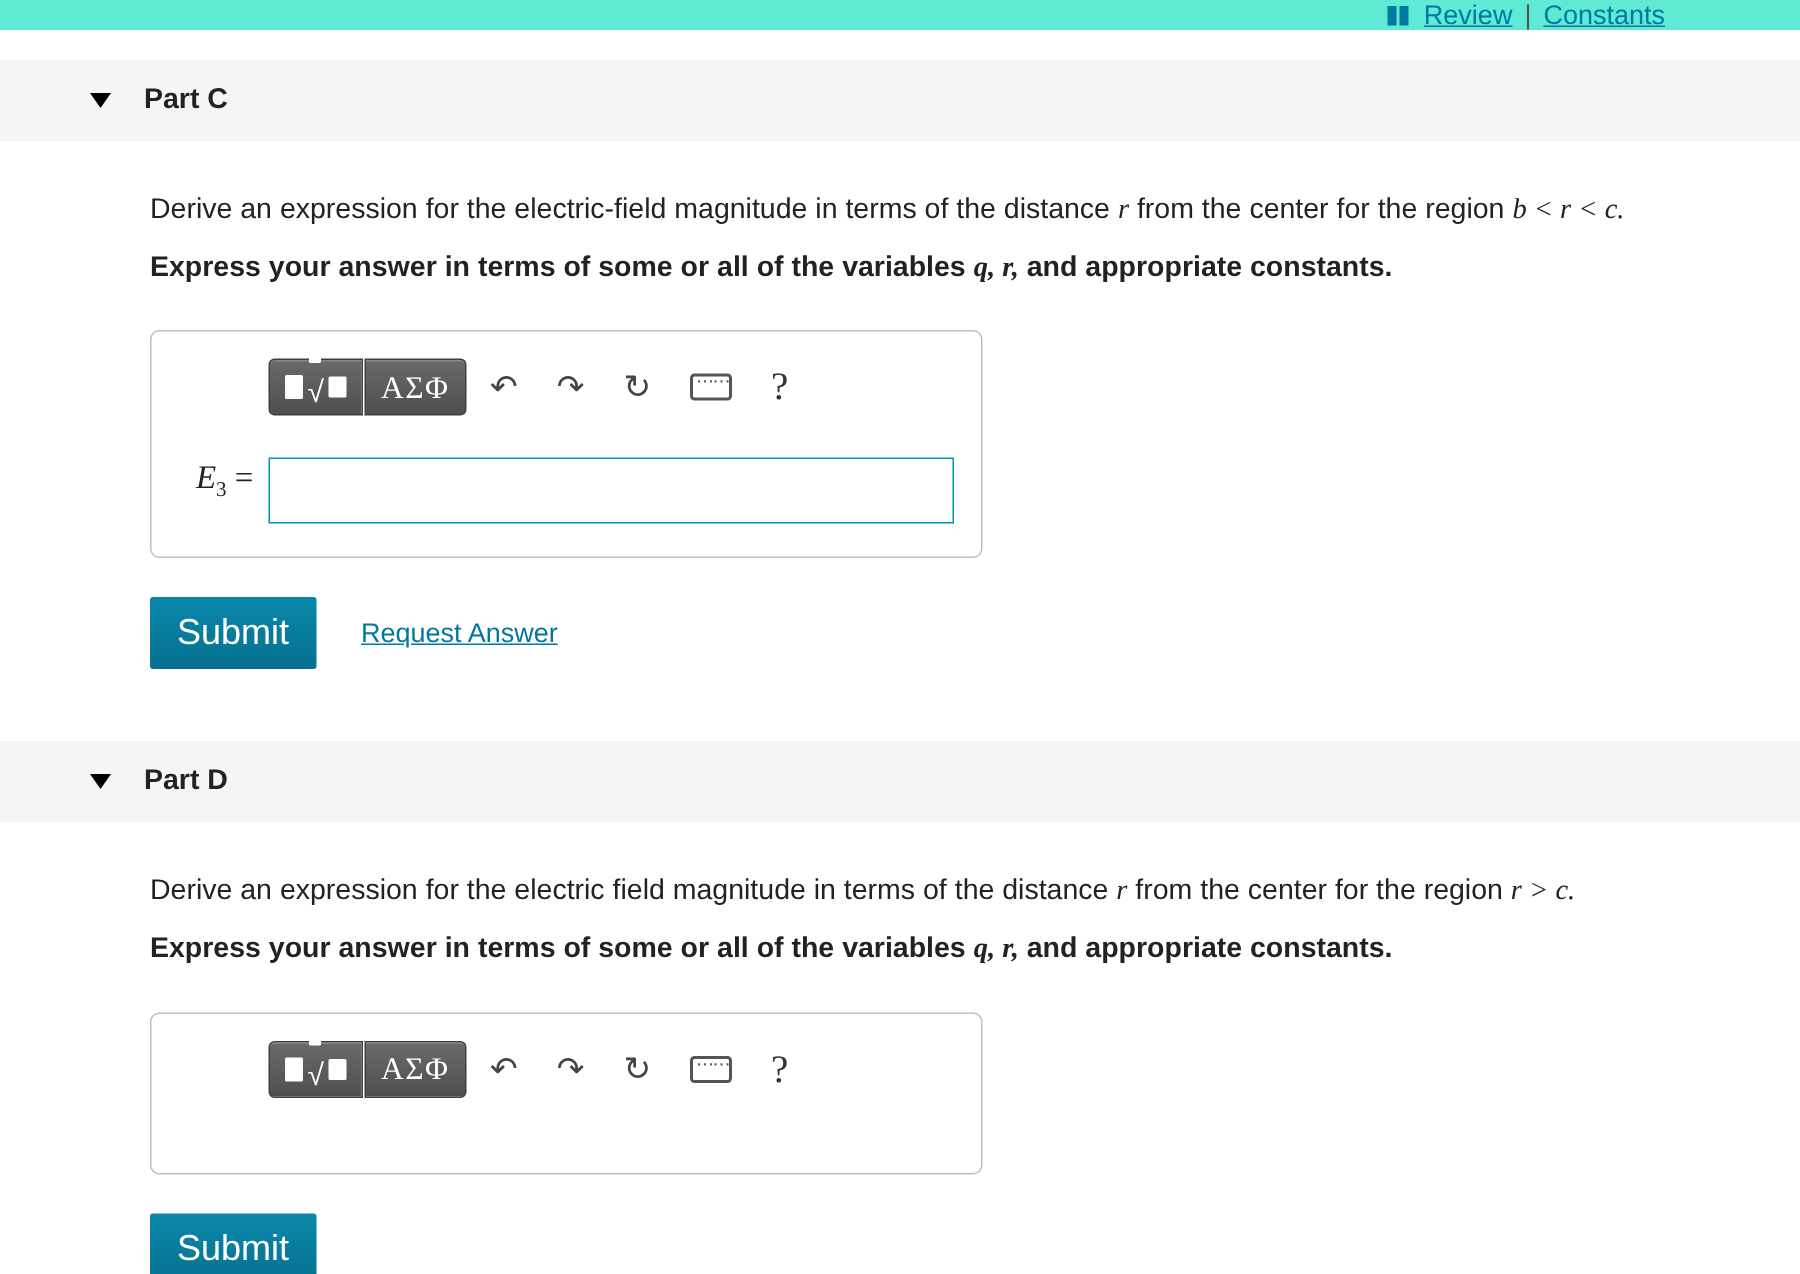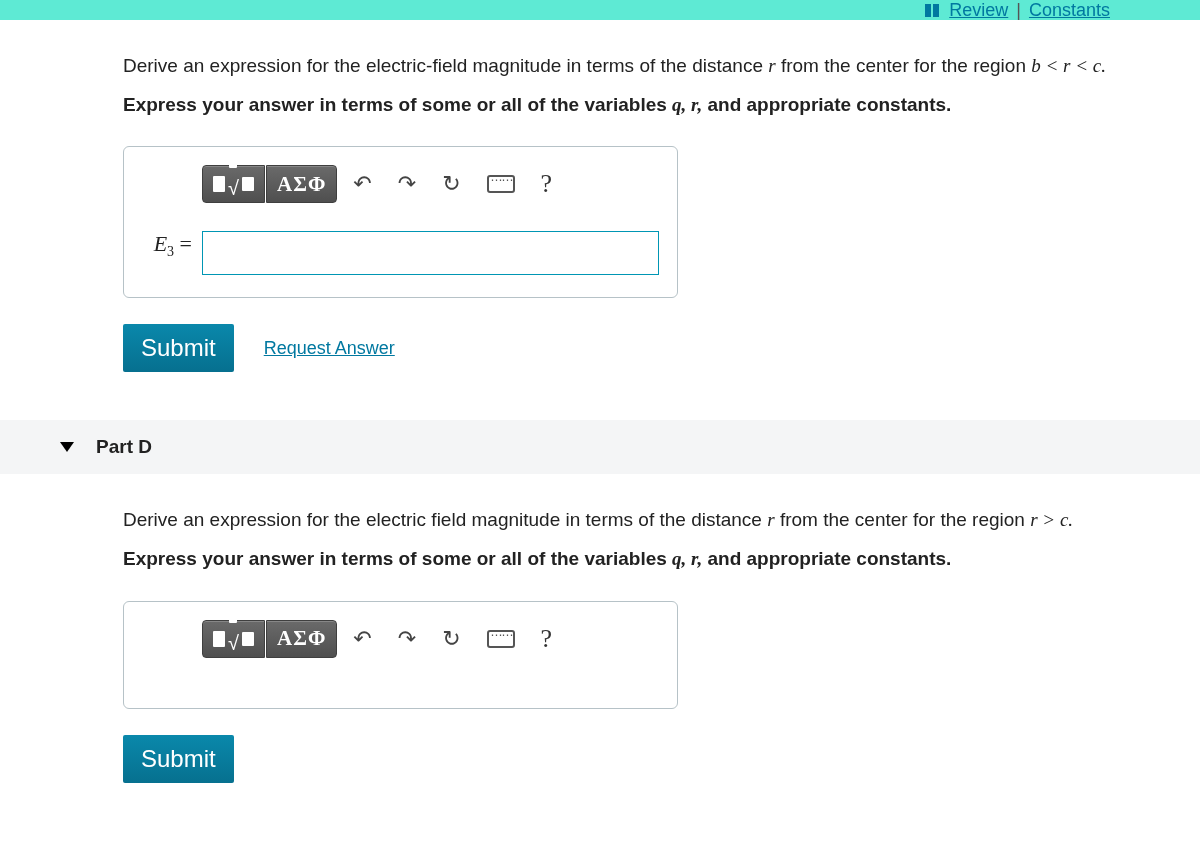--- a/index.html
+++ b/index.html
@@ -48,21 +48,20 @@
     position: absolute;
     left: 60px; top: 22px;
     width: 0; height: 0;
     border-left: 7px solid transparent;
     border-right: 7px solid transparent;
     border-top: 10px solid #000;
   }
   .part-header .title { margin-left: 40px; }
   .part-body {
     padding: 28px 20px 8px 100px;
-    margin-left: 23px;
   }
   .prompt { line-height: 1.85; font-size: 19px; }
   .instr { font-weight: bold; line-height: 1.85; font-size: 19px; margin-top: 4px; }
   .math-it { font-style: italic; font-family: 'Times New Roman', serif; }
   .math-rm { font-family: 'Times New Roman', serif; }
   .answer-card {
     border: 1px solid #b6c2c7;
     border-radius: 6px;
     width: 555px;
     margin-top: 24px;
@@ -88,21 +87,21 @@
     cursor: pointer;
     user-select: none;
   }
   .tb-dark {
     background: linear-gradient(#6a6a6a, #4f4f4f);
     color: #fff;
     border: 1px solid #3f3f3f;
     box-shadow: inset 0 1px 0 rgba(255,255,255,.2);
   }
   .tb-dark.first { border-top-right-radius: 0; border-bottom-right-radius: 0; }
-  .tb-dark.second { border-top-left-radius: 0; border-bottom-left-radius: 0; margin-left: -5px; font-family: 'Times New Roman', serif; font-size: 21px; letter-spacing: 1px; font-weight: bold; }
+  .tb-dark.second { border-top-left-radius: 0; border-bottom-left-radius: 0; margin-left: -5px; font-family: 'Times New Roman', serif; font-size: 21px; letter-spacing: 1px; }
   .tb-ghost { color: #444; }
   .tb-question { font-size: 26px; color: #333; font-family: 'Times New Roman', serif; }
   .kbd-icon {
     width: 28px; height: 18px; border: 2px solid #555; border-radius: 3px;
     position: relative;
   }
   .kbd-icon::before { content: "⋯⋯"; position: absolute; top: -4px; left: 2px; font-size: 12px; color: #555; letter-spacing: -1px; }
   .template-icon {
     display: inline-flex; align-items: center; gap: 3px;
   }
@@ -160,20 +159,24 @@
   <div class="topbar">
     <span class="book-icon">
         <span></span>
         <span></span>
       </span>
     <a href="#">Review</a>
     <span class="sep">|</span>
     <a href="#">Constants</a>
   </div>
 
+  <div class="part-header">
+    <span class="toggle-caret"></span>
+    <span class="title">Part C</span>
+  </div>
 
   <div class="part-body">
     <div class="prompt">
       <span>Derive an expression for the electric-field magnitude in terms of the distance </span><span class="math-it">r</span><span> from the center for the region </span><span class="math-it">b &lt; r &lt; c.</span>
     </div>
     <div class="instr">
       <span>Express your answer in terms of some or all of the variables </span><span class="math-it" style="font-weight:bold">q, r,</span><span> and appropriate constants.</span>
     </div>
 
     <div class="answer-card">

